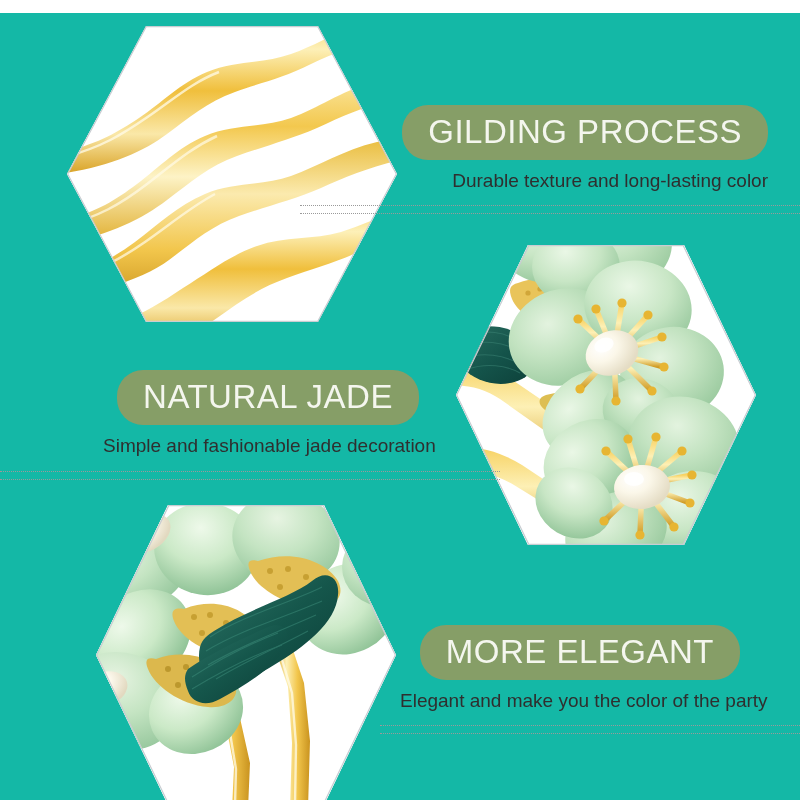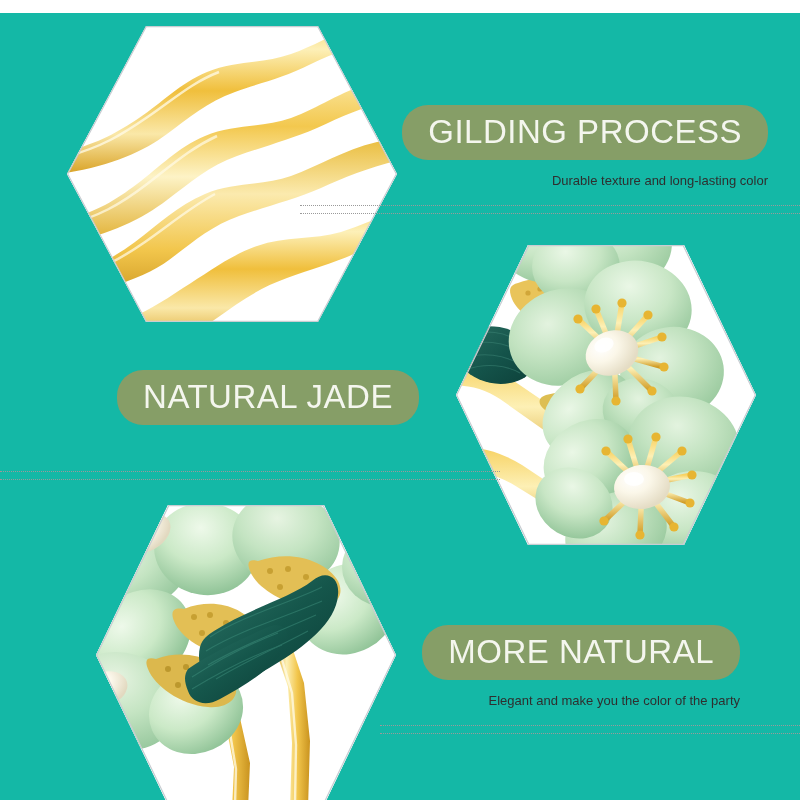--- a/index.html
+++ b/index.html
@@ -27,21 +27,21 @@
   .divider i.b{top:8px;}
 
   
   .block{position:absolute;}
   .pill{display:inline-block;border-radius:26px;
         padding:7px 26px 9px 26px;
         box-sizing:border-box;
         background:#869e67;}
   .pill span{display:block;color:#f4f6ee;font-size:33px;line-height:39px;
              letter-spacing:.5px;white-space:nowrap;font-weight:400;}
-  .sub{color:#2f2f2f;font-size:13px;line-height:24px;white-space:nowrap;
+  .sub{color:#2f2f2f;font-size:19px;line-height:24px;white-space:nowrap;
        margin-top:9px;font-weight:400;}
   .block.right{text-align:right;}
   .block.right .sub{text-align:right;}
   .block.left{text-align:center;}
 </style>
 </head>
 <body>
 
 <div class="stage">
 
@@ -377,22 +377,23 @@
     <div class="pill">
       <span>GILDING PROCESS</span>
     </div>
     <div class="sub">Durable texture and long-lasting color</div>
   </div>
 
   <div class="block left" style="left:103px;top:357px;width:330px;">
     <div class="pill">
       <span>NATURAL JADE</span>
     </div>
+    <div class="sub">Simple and fashionable jade decoration</div>
   </div>
 
   <div class="block right" style="left:400px;top:612px;width:340px;">
     <div class="pill">
-      <span>MORE NATURAL</span>
+      <span>MORE ELEGANT</span>
     </div>
     <div class="sub">Elegant and make you the color of the party</div>
   </div>
 
 </div>
 
 </body></html>

